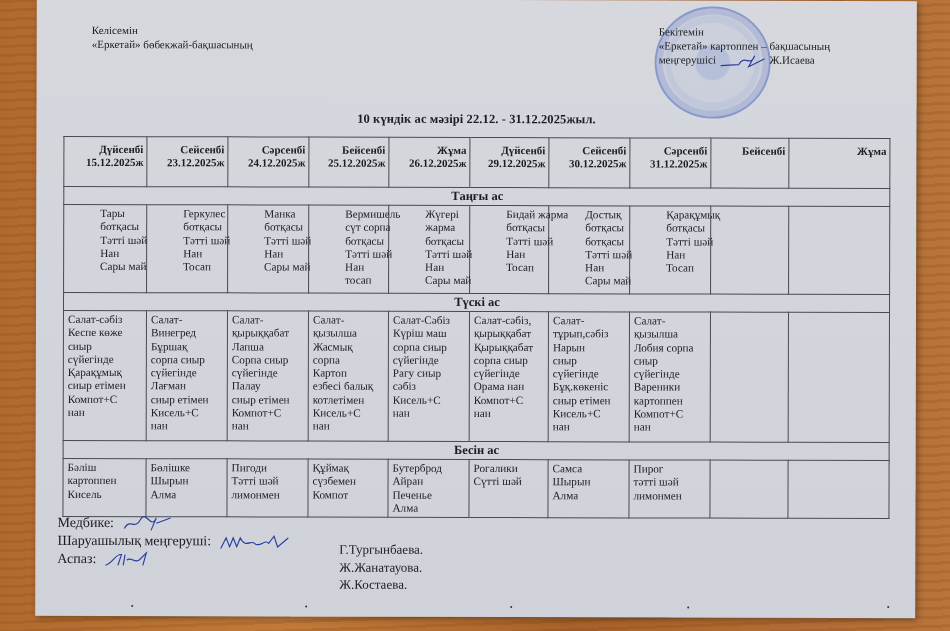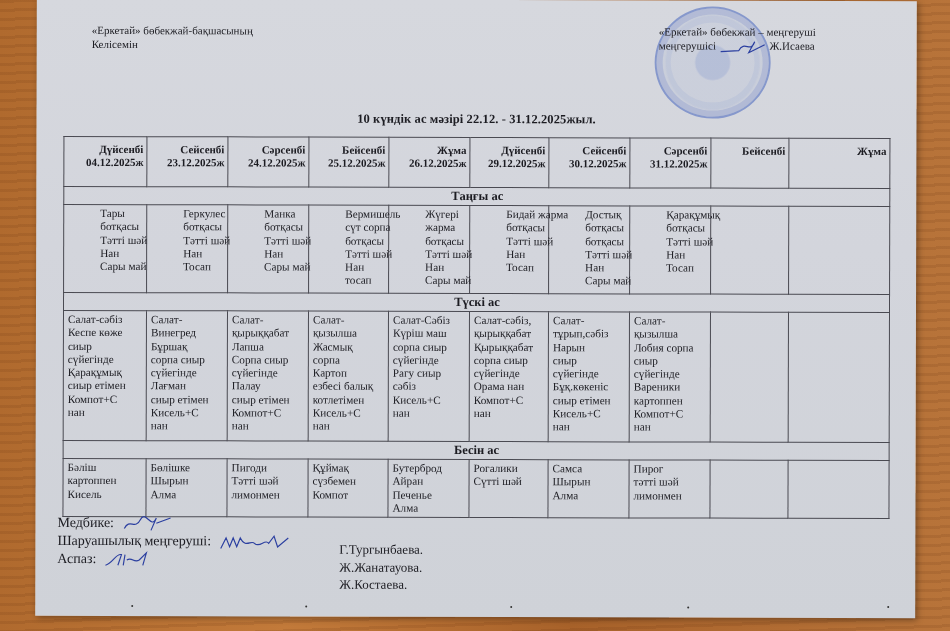--- a/index.html
+++ b/index.html
@@ -55,26 +55,27 @@
 </head>
 <body>
 
 <div class="wood-grain"></div>
 
 <div class="paper">
 
   <div class="stamp"></div>
 
   <div class="approve-left">
+    <div>Келісемін</div>
     <div>«Еркетай» бөбекжай-бақшасының</div>
-    <div>Келісемін</div>
   </div>
 
   <div class="approve-right">
-    <div>«Еркетай» бөбекжай – меңгеруші</div>
+    <div>Бекітемін</div>
+    <div>«Еркетай» картоппен – бақшасының</div>
     <div>
       <span>меңгерушісі</span>
       <svg class="sig-inline" viewBox="0 0 48 14">
           <path d="M2 12 L20 11 C26 0,32 14,36 2 L30 13 L46 5" stroke="#2b3fa0" stroke-width="1.2" fill="none"></path>
         </svg>
       <span>Ж.Исаева</span>
     </div>
   </div>
 
   <div class="doc-title">10 күндік  ас мәзірі 22.12. - 31.12.2025жыл.</div>
@@ -89,21 +90,21 @@
       <col style="width:79px">
         <col style="width:81px">
         <col style="width:81px">
         <col style="width:78px">
         <col style="width:101px">
     </colgroup>
     <tbody>
         <tr>
       <th>
             <span class="line">Дүйсенбі</span>
-            <span class="line">04.12.2025ж</span>
+            <span class="line">15.12.2025ж</span>
           </th>
       <th>
             <span class="line">Сейсенбі</span>
             <span class="line">23.12.2025ж</span>
           </th>
       <th>
             <span class="line">Сәрсенбі</span>
             <span class="line">24.12.2025ж</span>
           </th>
       <th>

